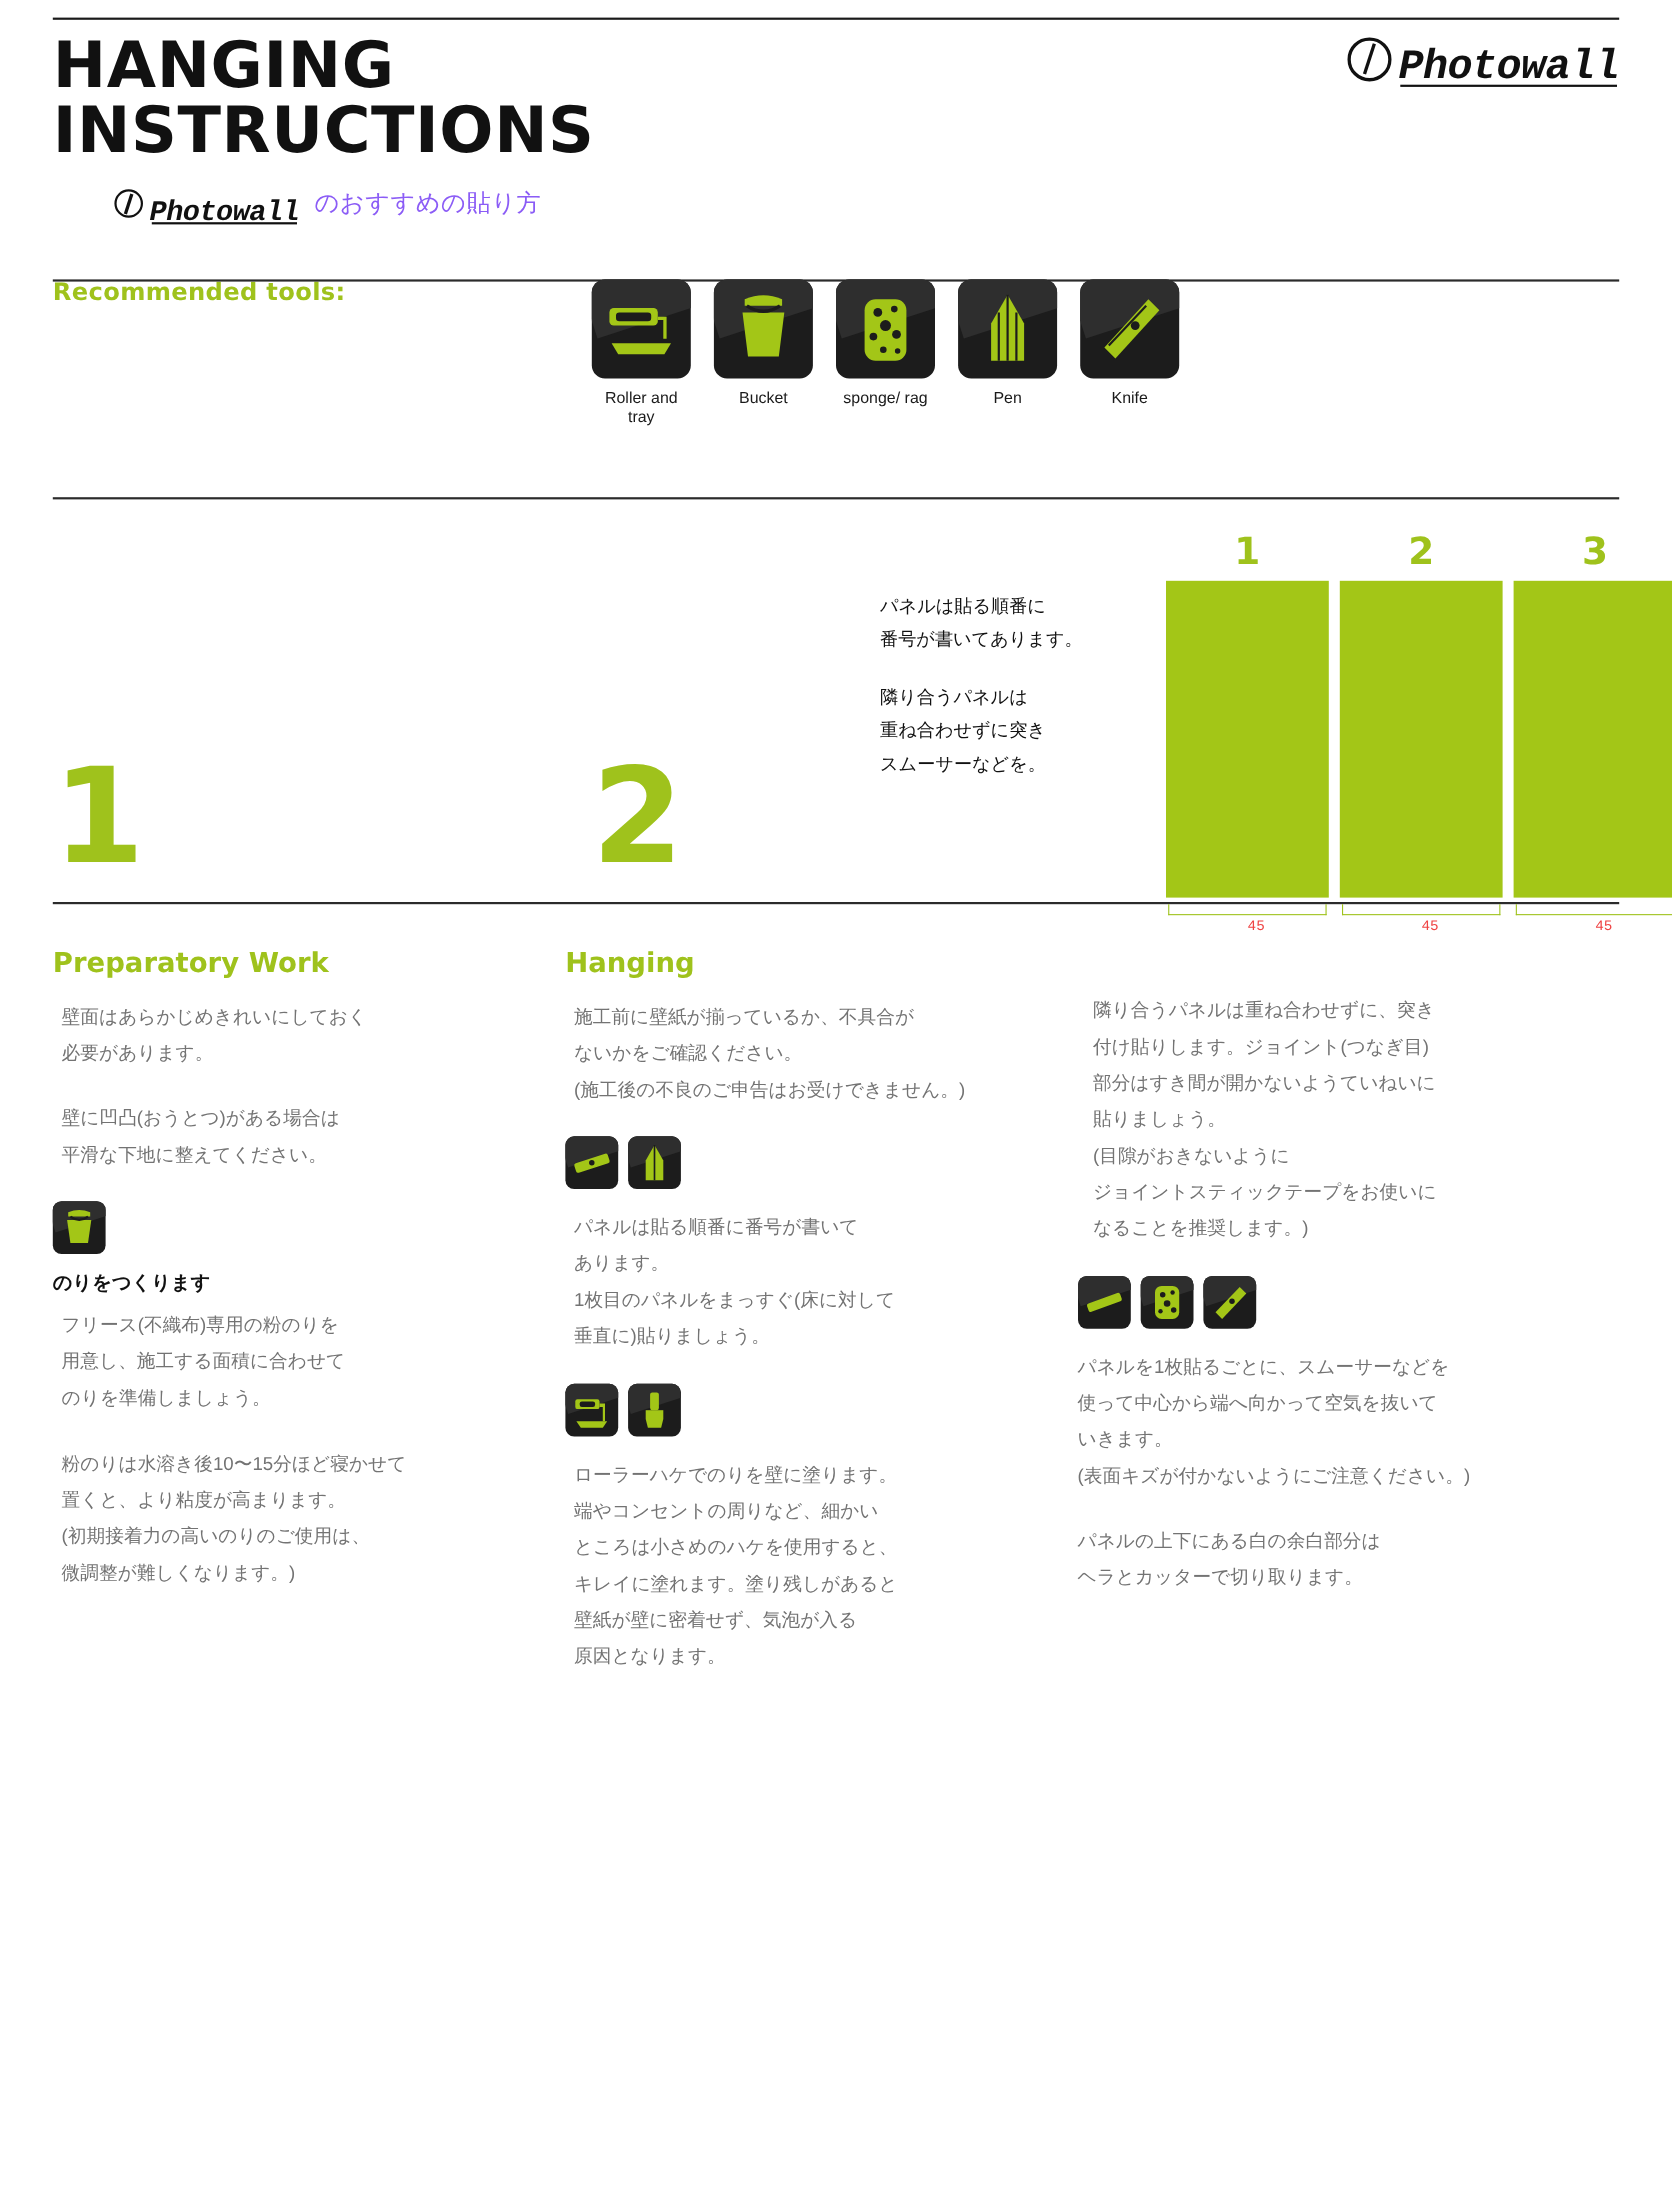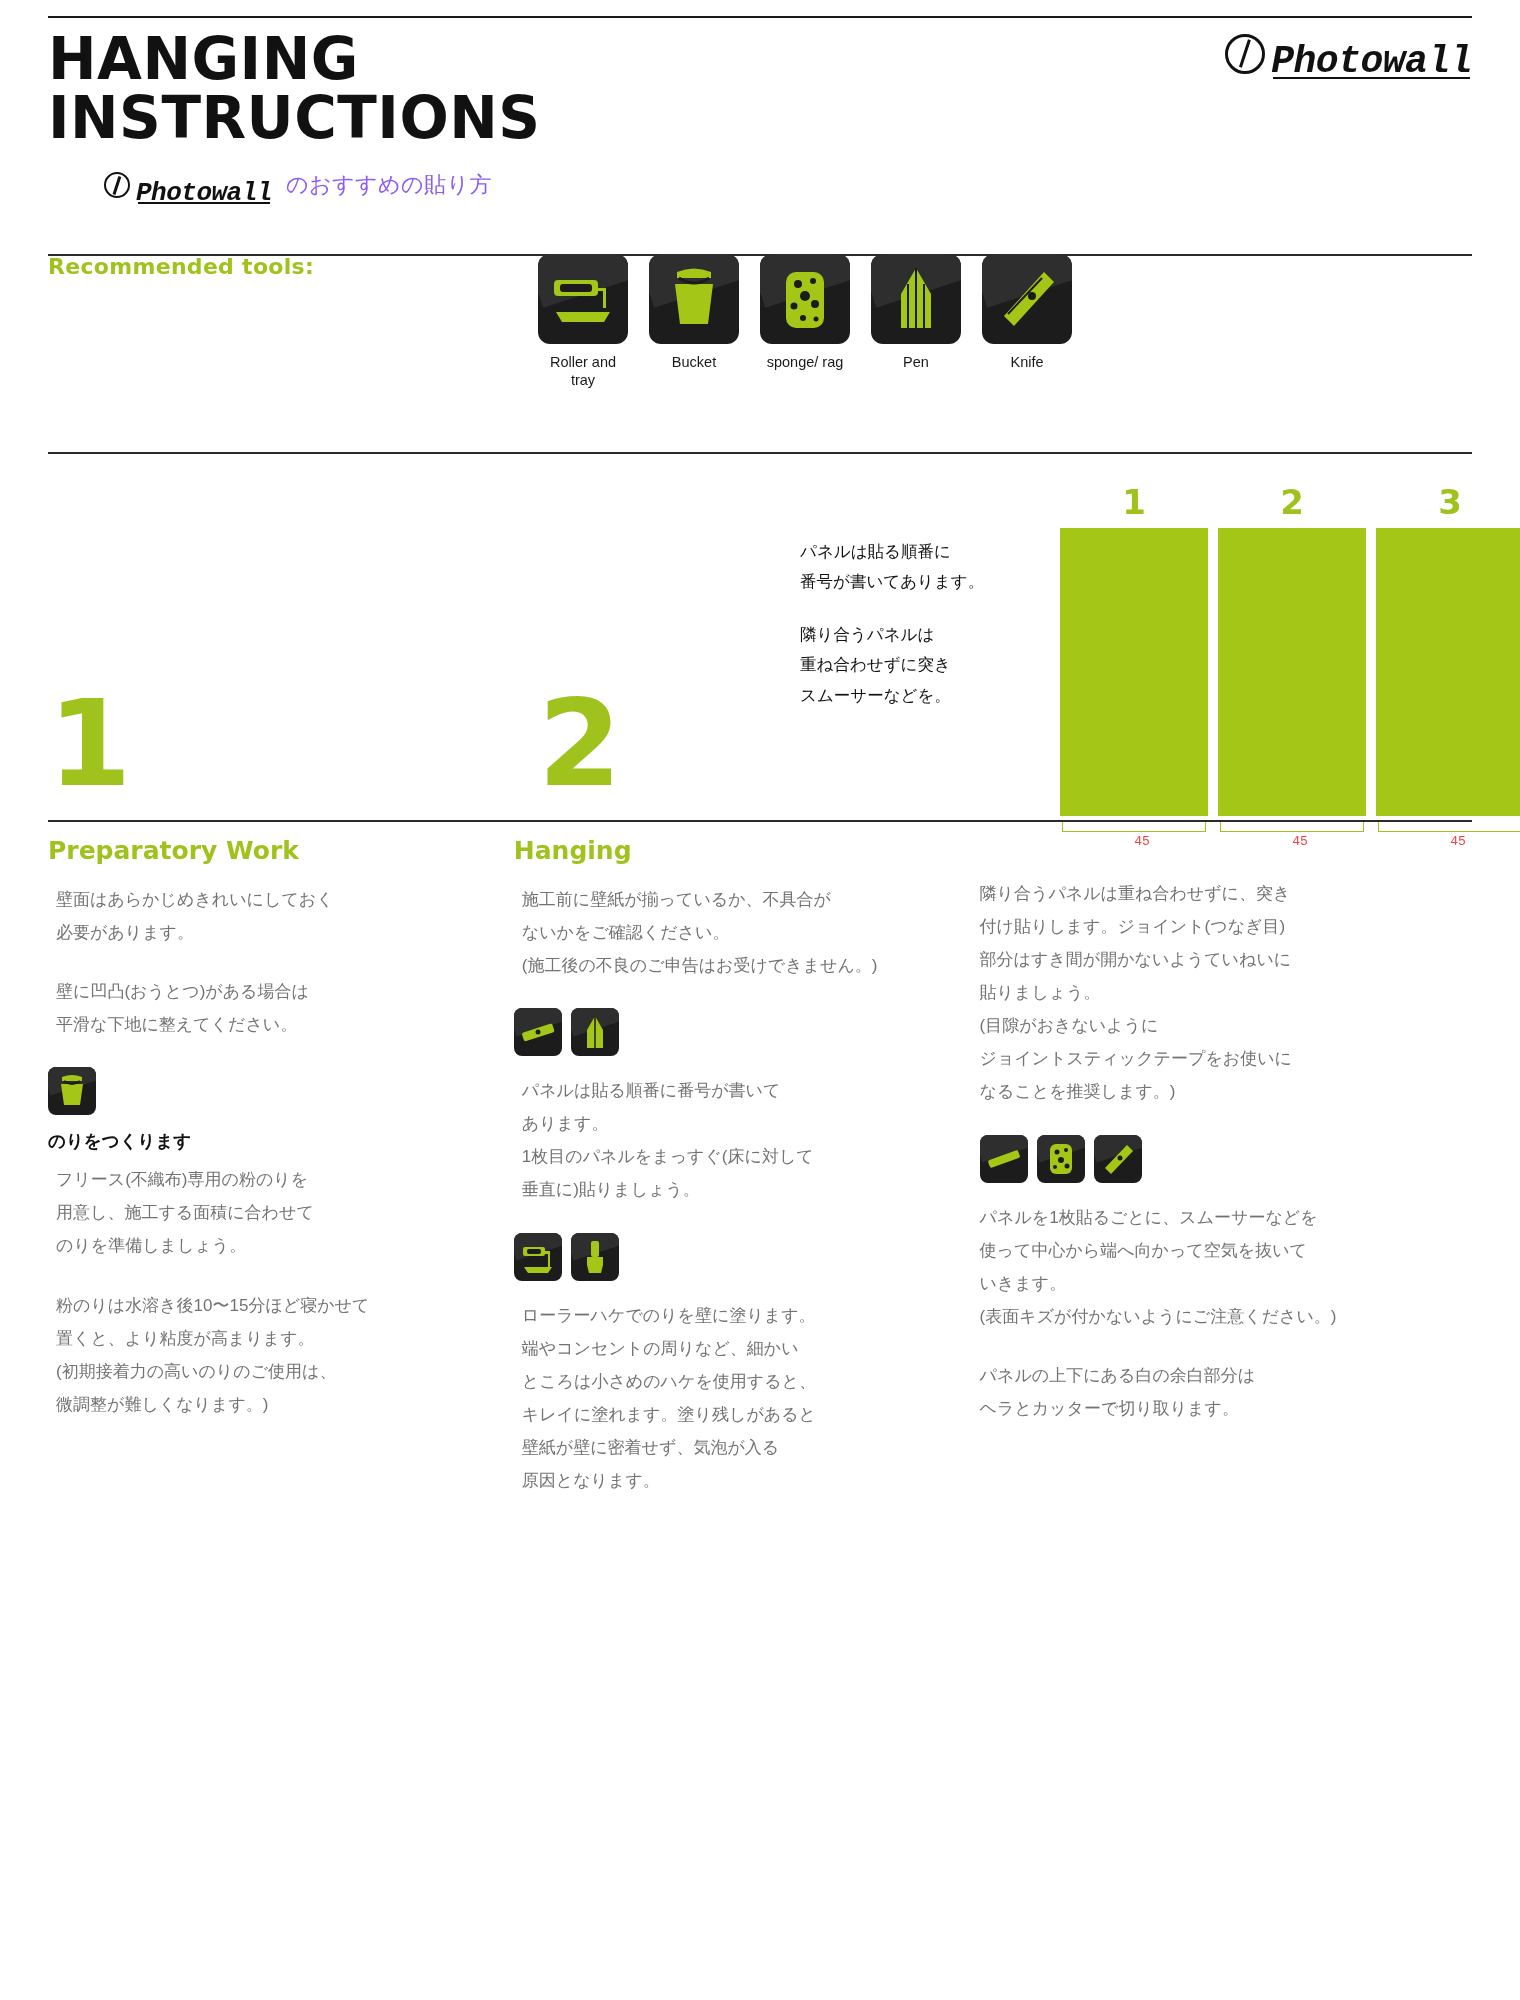--- a/index.html
+++ b/index.html
@@ -264,21 +264,21 @@
 
   
   .cols-rule {
     height: 2px;
     background: #2b2b2b;
     margin-top: 6px;
   }
   .columns {
     display: flex;
     gap: 16px;
-    padding-top: 14px;
+    padding-top: 39px;
   }
   .col {
     width: 490px;
     padding-right: 34px;
     box-sizing: border-box;
   }
   .col.col3 { width: 540px; padding-right: 0; }
   .col-head {
     font-family: "DejaVu Sans", sans-serif;
     font-weight: bold;
@@ -317,21 +317,21 @@
   .mini-icon::before {
     content: "";
     position: absolute;
     left: -10%;
     top: -40%;
     width: 140%;
     height: 80%;
     background: #2e2e2e;
     transform: rotate(-18deg);
   }
-  .col3-top { margin-top: 0; }
+  .col3-top { margin-top: 0; margin-left: 14px; }
 </style>
 </head>
 <body>
 
 <div class="page">
 
   <div class="top-rule"></div>
 
   <div class="header">
     <div class="title-block">

